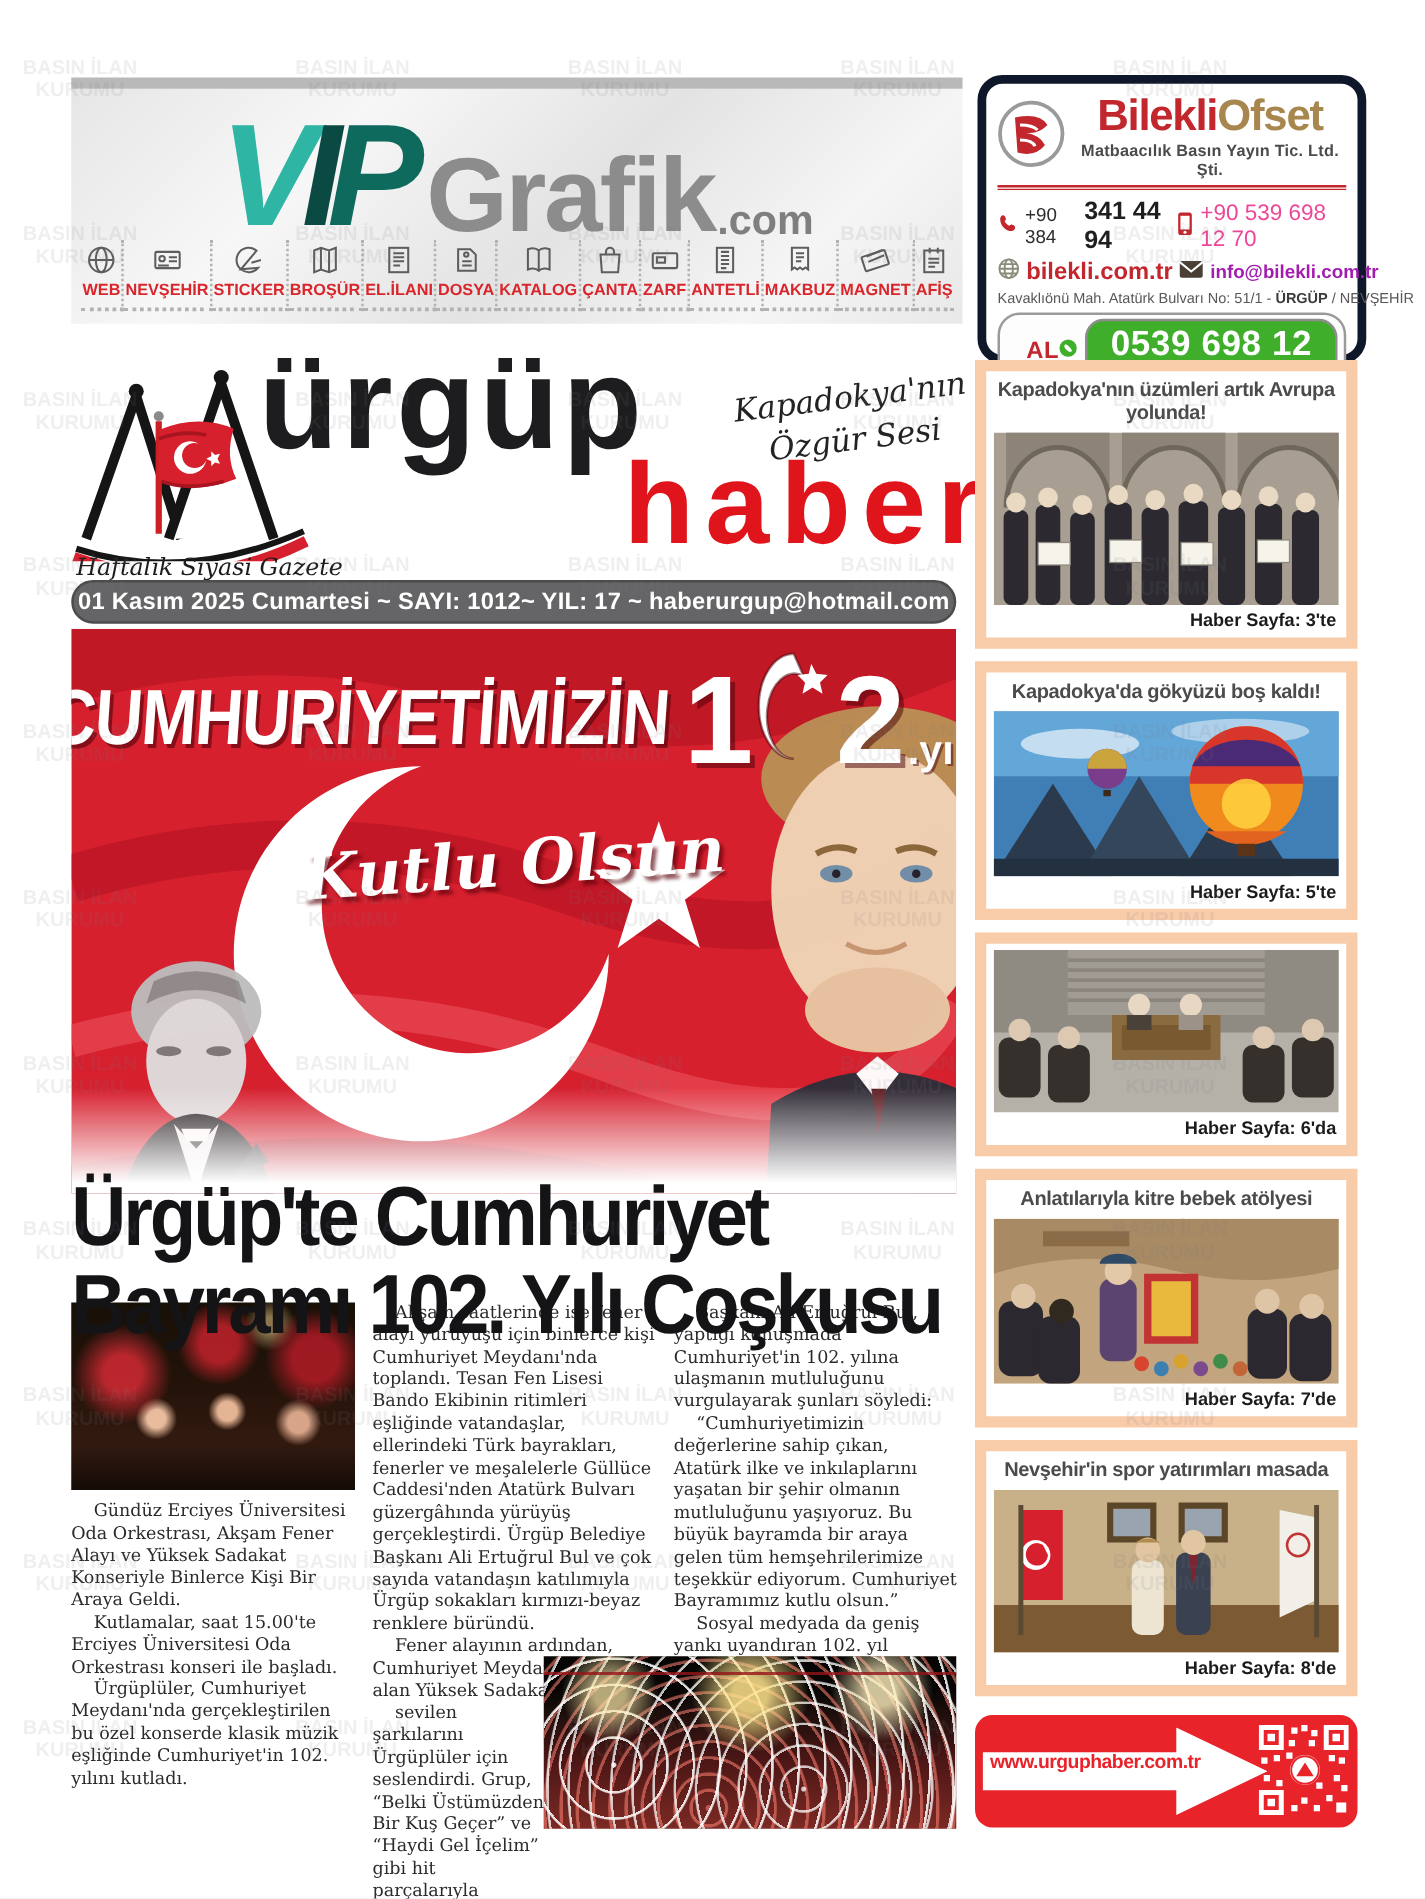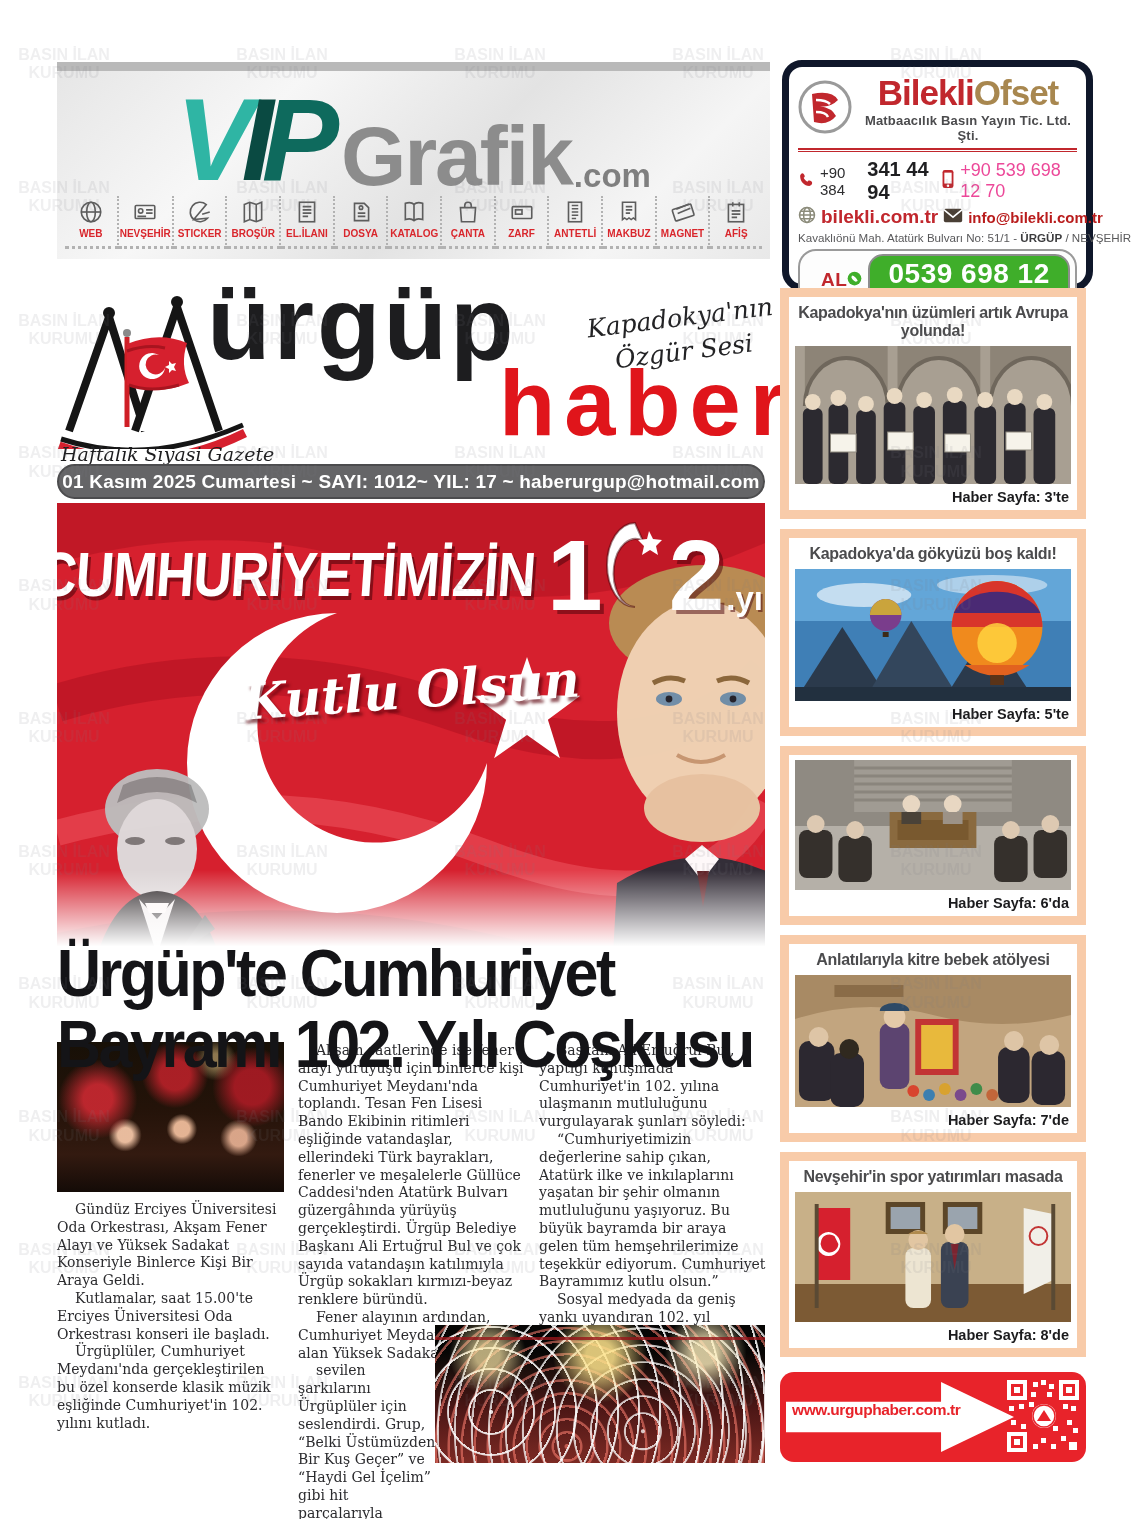--- a/index.html
+++ b/index.html
@@ -19,37 +19,37 @@
   .vip-v{color:#2fb5a4;}
   .vip-i{color:#0a4a42;}
   .vip-p{color:#0e6a5d;margin-right:14px;}
   .vip-name{font-size:84px;line-height:.9;color:#8c8c8c;font-weight:600;letter-spacing:-2px;}
   .vip-tld{font-size:33px;color:#7f7f7f;font-weight:bold;margin-left:2px;}
   .vip-services{position:absolute;left:8px;right:8px;bottom:10px;display:flex;}
   .svc{flex:1;text-align:center;padding:3px 1px 7px;border-right:2px dotted #b2b2b2;
        border-bottom:3px dotted #b2b2b2;}
   .svc:last-child{border-right:none;}
   .svc svg{display:block;margin:0 auto;stroke:#5d5d5d;fill:none;stroke-width:1.5;}
-  .svc-label{display:block;margin-top:3px;color:#d9262c;font-size:10px;font-weight:bold;white-space:nowrap;}
+  .svc-label{display:block;margin-top:3px;color:#d9262c;font-size:13px;font-weight:bold;white-space:nowrap;}
   
   .bilekli{position:absolute;left:782px;top:60px;width:311px;height:231px;box-sizing:border-box;
            background:#fff;border:7px solid #0f172a;border-radius:20px;padding:8px 9px 7px;}
   .b-top{display:flex;align-items:center;gap:7px;}
   .b-titles{flex:1;text-align:center;}
   .b-title{font-size:35px;font-weight:900;letter-spacing:-1px;line-height:1;}
   .b-title .red{color:#c1272d;}
   .b-title .gold{color:#a8874f;}
   .b-sub{font-size:13px;font-weight:bold;color:#4b4b4d;margin-top:3px;letter-spacing:.2px;}
   .b-rule{height:1px;border-top:2px solid #c1272d;border-bottom:1px solid #c1272d;margin:5px 0 6px;}
   .b-row{display:flex;align-items:center;gap:5px;margin:2px 0;}
   .b-pre{font-size:15px;color:#2e2e30;}
   .b-strong{font-size:20px;font-weight:900;color:#1f1f21;}
   .b-num{font-size:18px;color:#ec4899;}
   .b-web{font-size:19px;font-weight:900;color:#c1272d;}
-  .b-mail{font-size:15px;font-weight:900;color:#b91c1c;}
+  .b-mail{font-size:15px;font-weight:900;color:#a21caf;}
   .b-addr{font-size:11.6px;color:#58585a;margin-top:3px;white-space:nowrap;}
   .b-addr b{color:#3c3c3e;}
   .b-hotline{display:flex;align-items:center;gap:6px;border:2px solid #9a9a9a;border-radius:18px;
              padding:3px 5px;margin-top:5px;background:#fdfdfd;}
   .b-al-wrap{line-height:1;color:#c1272d;font-weight:900;text-align:left;}
   .b-al{font-size:19px;letter-spacing:.5px;margin-left:16px;}
   .b-hl{font-size:10.5px;display:block;}
   .b-green{flex:1;background:#3fae2a;border:2px solid #8d8d8d;border-radius:15px;color:#fff;
            font-weight:900;font-size:28px;text-align:center;letter-spacing:.5px;padding:2px 0;}
   

